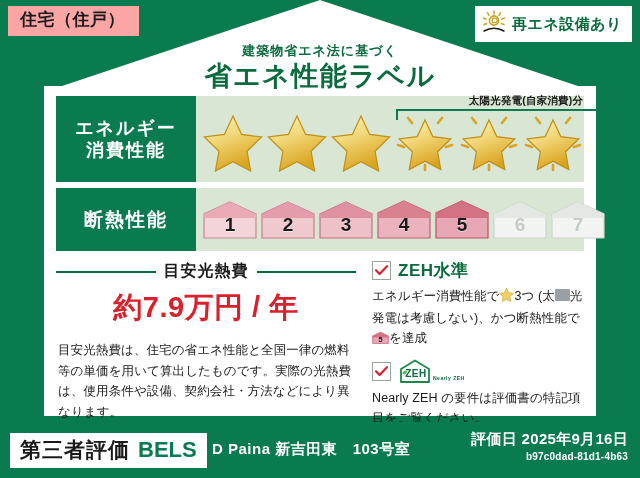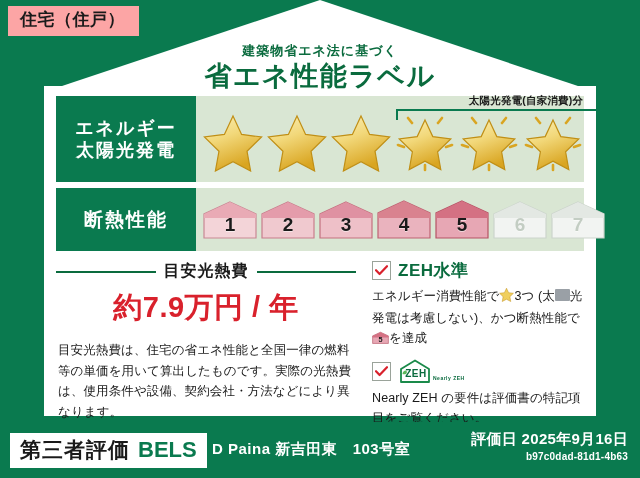--- a/index.html
+++ b/index.html
@@ -196,30 +196,49 @@
 
   <div class="roof">
     <svg width="552" height="92" viewBox="0 0 552 92">
       <polygon points="0,92 276,0 552,92" fill="#ffffff"></polygon>
     </svg>
   </div>
   <div class="white-body"></div>
 
   <div class="type-tag">住宅（住戸）</div>
 
+  <div class="renew-badge">
+    <span>
+      <svg width="26" height="24" viewBox="0 0 26 24">
+        <g stroke="#c8a020" stroke-width="1.4" stroke-linecap="round" fill="none">
+          <line x1="13" y1="1" x2="13" y2="4"></line>
+          <line x1="6.5" y1="2.8" x2="8" y2="5.4"></line>
+          <line x1="19.5" y1="2.8" x2="18" y2="5.4"></line>
+          <line x1="2.5" y1="8" x2="5.3" y2="9.3"></line>
+          <line x1="23.5" y1="8" x2="20.7" y2="9.3"></line>
+          <line x1="3" y1="14.5" x2="5.8" y2="13.6"></line>
+          <line x1="23" y1="14.5" x2="20.2" y2="13.6"></line>
+        </g>
+        <circle cx="13" cy="10.5" r="4.6" fill="none" stroke="#c8a020" stroke-width="1.6"></circle>
+        <path d="M11.4 8.2 h2.6 a2.2 2.2 0 0 1 0 4.4 h-2.6 z M11.4 8.2 v4.4" fill="none" stroke="#c8a020" stroke-width="1.3"></path>
+        <path d="M3 21 Q13 15.5 23 21" fill="none" stroke="#1a1a1a" stroke-width="1.5" stroke-linecap="round"></path>
+      </svg>
+    </span>
+    <span class="txt">再エネ設備あり</span>
+  </div>
 
   <div class="title-sub">建築物省エネ法に基づく</div>
   <div class="title-main">省エネ性能ラベル</div>
 
   <div class="content">
 
     <div class="perf-row row-energy">
       <div class="row-label two-line">
         <span>エネルギー</span>
-        <span>太陽光発電</span>
+        <span>消費性能</span>
       </div>
       <div class="row-value">
 
         <div class="solar-note">太陽光発電(自家消費)分</div>
         <div class="solar-bracket"></div>
 
         <div class="stars">
 
           <div class="star-wrap">
             <svg width="62" height="60" viewBox="0 0 62 60">

